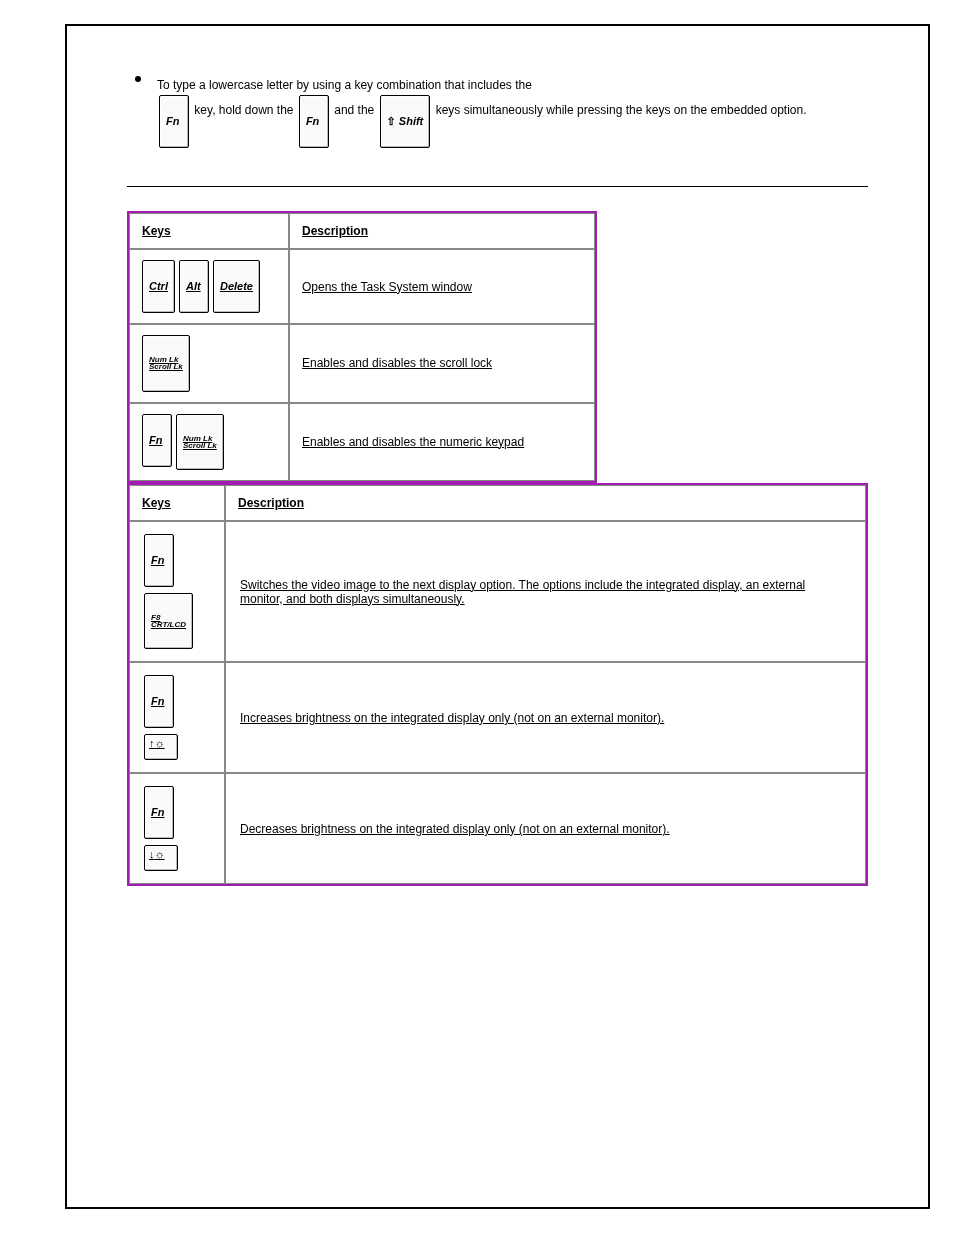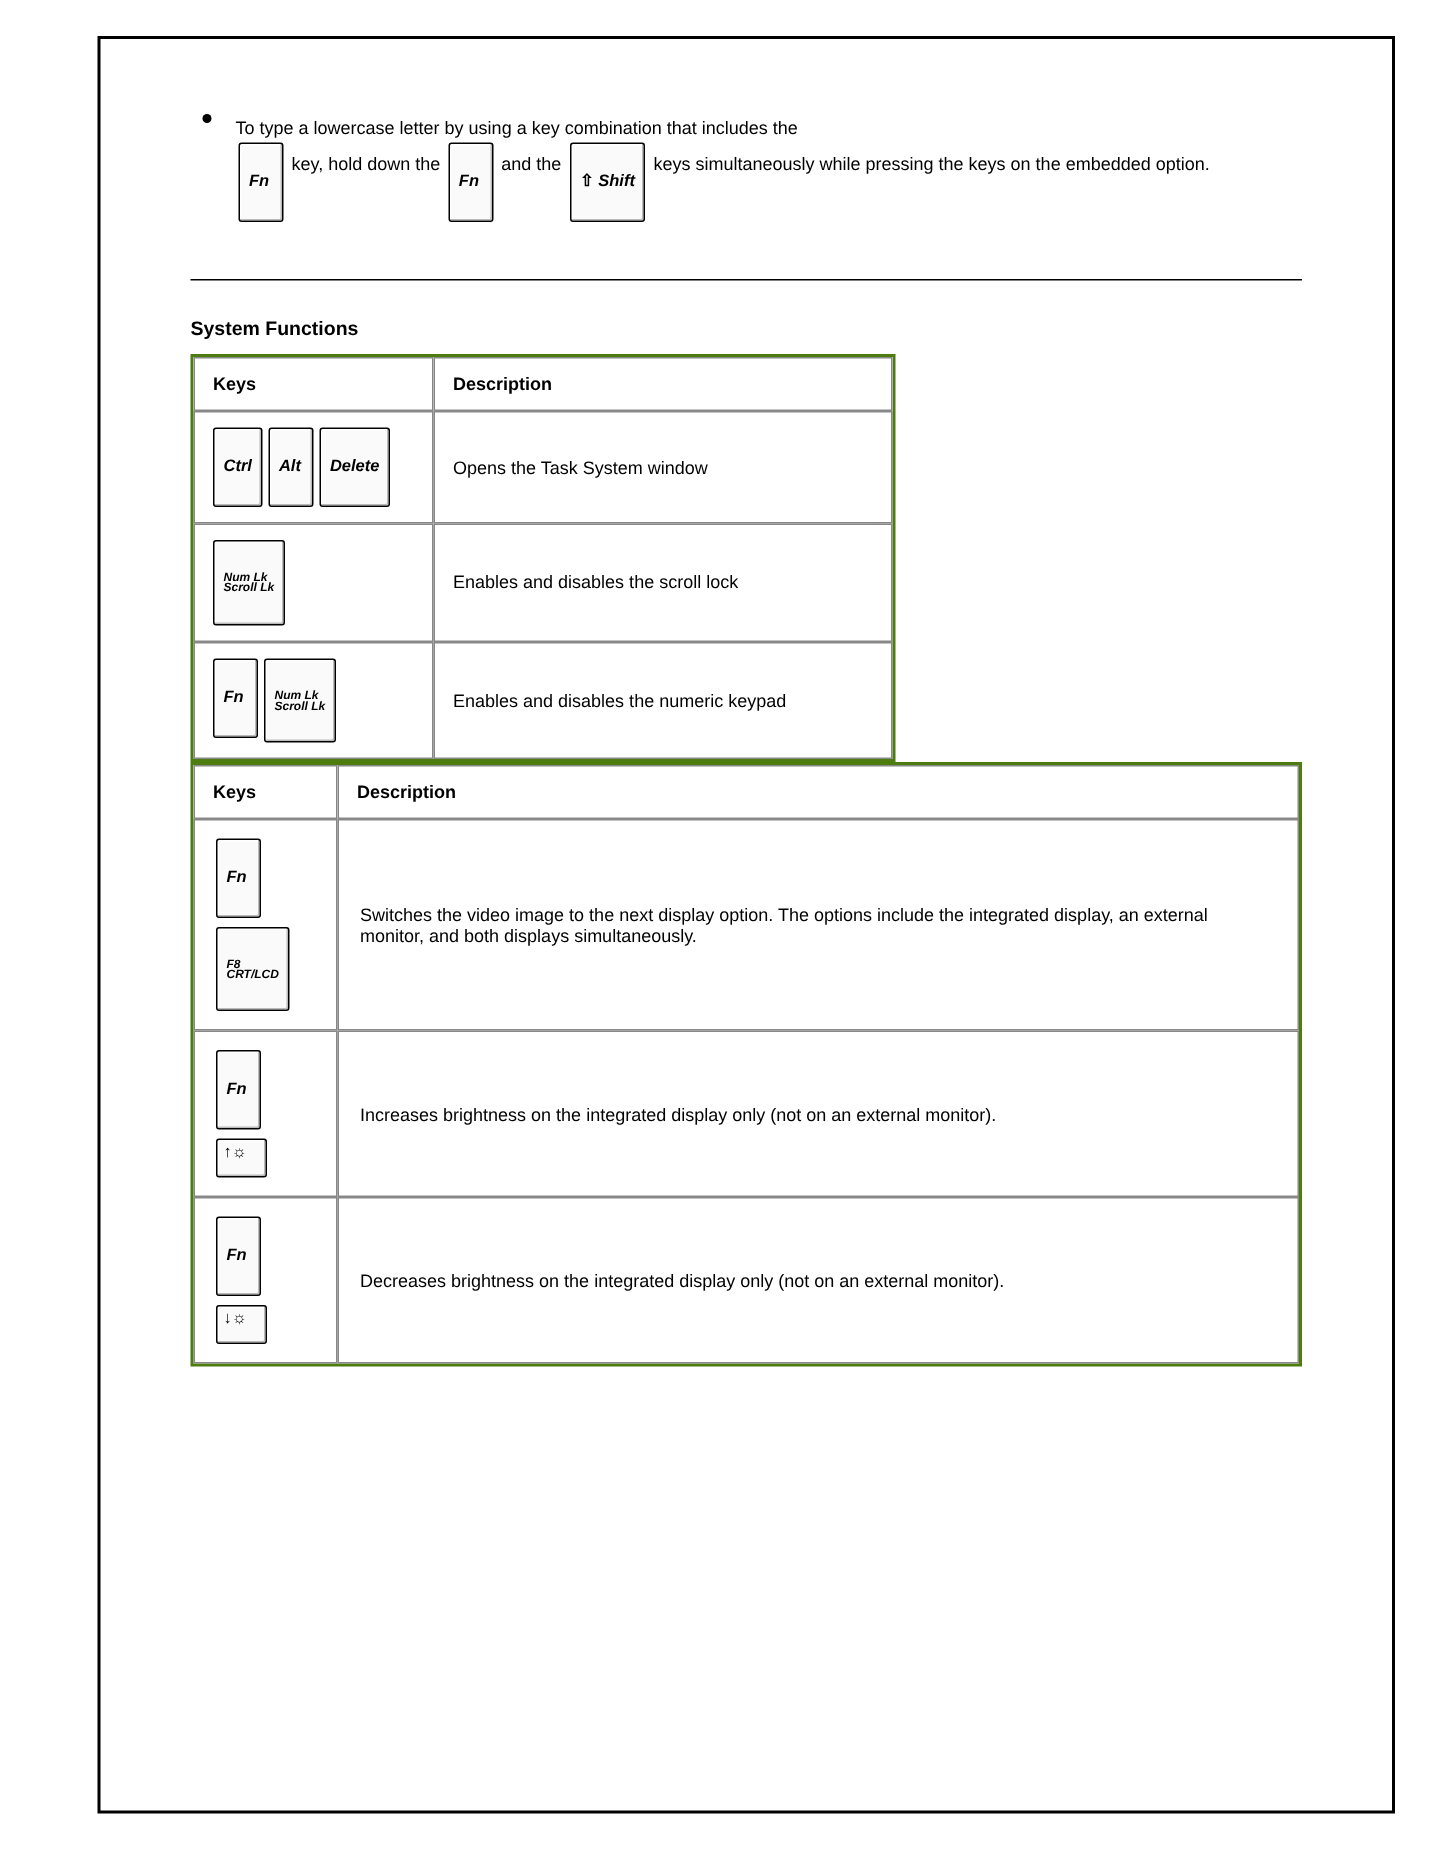--- a/index.html
+++ b/index.html
@@ -51,21 +51,22 @@
   .key-col { display: flex; flex-direction: column; gap: 6px; align-items: flex-start; }
   
   .rule { border: 0; border-top: 1px solid #000; margin: 0 0 24px 0; }
   
   h2.sec { font-size: 18px; font-weight: bold; margin: 18px 0 14px 0; }
   h3.sub { font-size: 13px; font-weight: bold; margin: 18px 0 10px 0; }
   
   table.kb {
     border-collapse: separate;
     border-spacing: 0;
-    border: 2px solid #4d7c0f;
+    border: 2px solid #a21caf;
+    text-decoration: underline;
   }
   table.kb th, table.kb td {
     border: 1px solid #888;
     padding: 10px 12px;
     vertical-align: middle;
     font-size: 12px;
     text-align: left;
   }
   table.kb th {
     font-weight: bold;
@@ -97,21 +98,20 @@
       <span class="inline-key"><span class="kbd">Fn</span></span>
       <span> and the</span>
       <span class="inline-key"><span class="kbd"><span class="shift-arrow"></span><span>Shift</span></span></span>
       <span> keys simultaneously while pressing the keys on the embedded option.</span>
     </div>
   </div>
 
   <hr class="rule">
 
 
-  <h3 class="sub">System Functions</h3>
 
   <table class="kb sys">
     <tbody>
         <tr>
       <th>Keys</th>
       <th>Description</th>
     </tr>
     <tr>
       <td class="keys">
         <span class="key-row">

